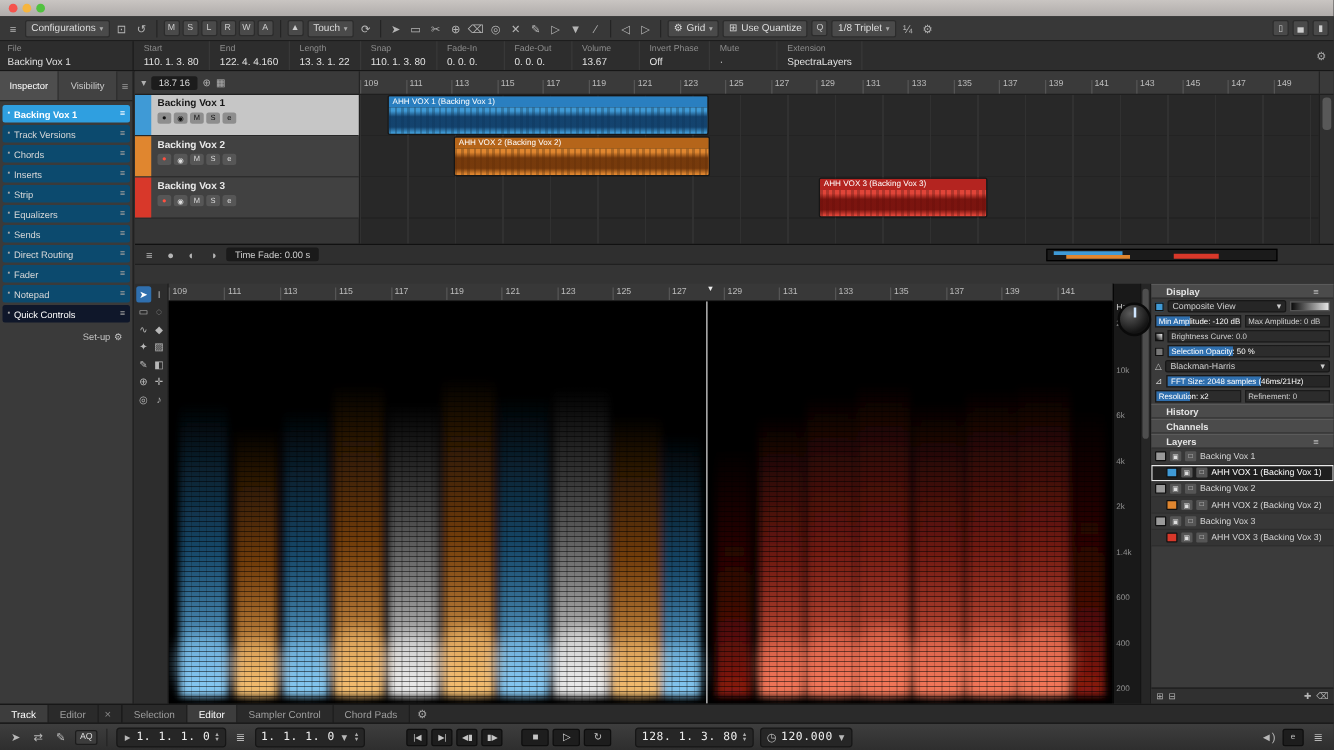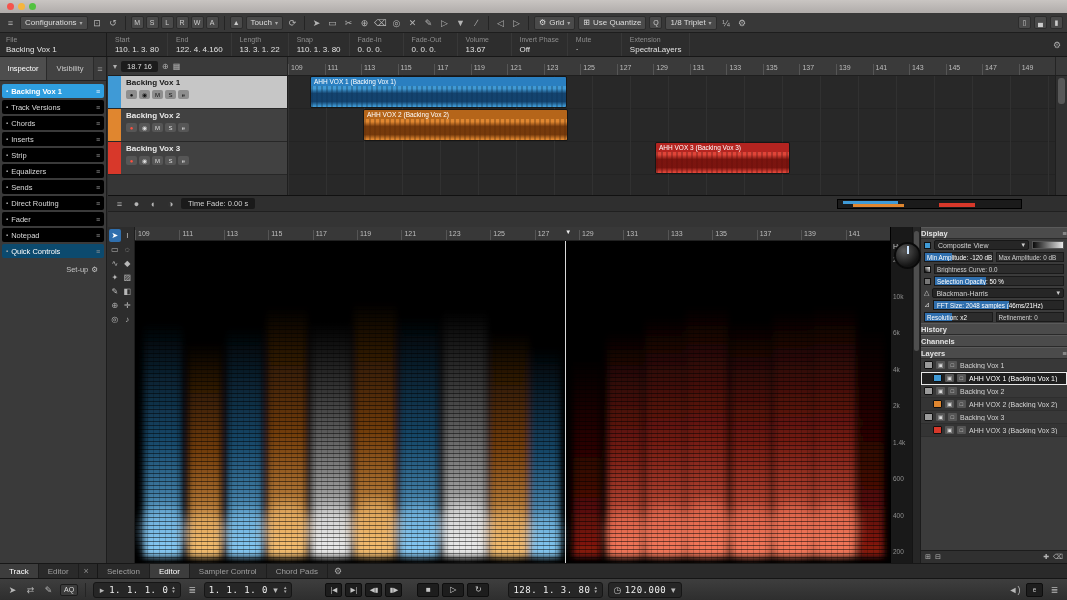--- a/index.html
+++ b/index.html
@@ -35,27 +35,27 @@
   .ifield { padding:2px 8px; border-right:1px solid #383838; display:flex; flex-direction:column; min-width:54px; }
   .info-gear { margin-left:auto; display:flex; align-items:center; padding:0 6px; color:#aaa; }
 
   
   .left-rail { position:absolute; left:0; top:57px; width:107px; bottom:37px; background:#3a3a3a; border-right:1px solid #1d1d1d; }
   .insp-tabs { display:flex; height:24px; border-bottom:1px solid #222; }
   .insp-tab { flex:1; background:#424242; color:#c9c9c9; font-size:7.5px; display:flex; align-items:center; justify-content:center; border-right:1px solid #2a2a2a; }
   .insp-tab.active { background:#4e4e4e; color:#fff; }
   .insp-grip { width:12px; display:flex; align-items:center; justify-content:center; color:#999; }
   .insp-items { padding:3px 2px; display:flex; flex-direction:column; gap:2px; }
-  .insp-item { height:14px; background:#000000; border-radius:2px; display:flex; align-items:center; gap:3px;
+  .insp-item { height:14px; background:#0c4a6e; border-radius:2px; display:flex; align-items:center; gap:3px;
     padding:0 4px; font-size:7.5px; color:#d8d8d8; white-space:nowrap; overflow:hidden; }
   .insp-item .ic { font-size:6px; color:#aaa; }
   .insp-item .grip { margin-left:auto; color:#9a9a9a; font-size:7px; }
   .insp-item.sel-blue { background:#2f9fe0; color:#fff; font-weight:bold; }
   .insp-item.sel-blue .ic, .insp-item.sel-blue .grip { color:#eaf6ff; }
-  .insp-item.sel-dark { background:#0c4a6e; color:#fff; }
+  .insp-item.sel-dark { background:#0f172a; color:#fff; }
   .setup-row { display:flex; justify-content:flex-end; align-items:center; gap:3px; padding:4px 8px; color:#c2c2c2; font-size:7.5px; }
 
   
   .arrange { position:absolute; left:108px; top:57px; right:0; height:138px; background:#2b2b2b; }
   .arr-header { height:19px; background:#3a3a3a; border-bottom:1px solid #1f1f1f; display:flex; }
   .corner { width:180px; display:flex; align-items:center; gap:4px; padding:0 5px; border-right:1px solid #242424; }
   .mini-ic { color:#b0b0b0; font-size:8px; }
   .bar-display { background:#1c1c1c; color:#ddd; border-radius:2px; padding:1px 6px; font-size:7.5px; }
   .ruler { flex:1; display:flex; align-items:flex-end; overflow:hidden; }
   .tick { flex:1; font-size:7px; color:#bdbdbd; border-left:1px solid #555; padding:0 0 1px 2px; height:11px; }
@@ -122,21 +122,21 @@
     justify-content:space-between; padding:16px 1px 8px 2px; }
   .freq-unit { color:#cfcfcf; font-size:7px; }
   .freq-tick { color:#8f8f8f; font-size:6.5px; }
   .ed-vscroll { width:8px; background:#262626; border-left:1px solid #141414; position:relative; }
   .ed-vthumb { position:absolute; left:1px; right:1px; top:4px; height:120px; background:#4e4e4e; border-radius:3px; }
 
   
   .right-panel { flex:1; background:#3b3b3b; border-left:1px solid #1c1c1c; display:flex; flex-direction:column;
     font-size:7px; overflow:hidden; }
   .rp-header { background:#4b4b4b; border-top:1px solid #5a5a5a; border-bottom:1px solid #2a2a2a; color:#e4e4e4;
-    font-weight:bold; font-size:7.5px; height:12px; display:flex; align-items:center; justify-content:space-between; padding:0 0; }
+    font-weight:bold; font-size:7.5px; height:12px; display:flex; align-items:center; justify-content:space-between; padding:0 12px; }
   .rp-grip { color:#b9b9b9; font-weight:normal; }
   .rp-row { display:flex; align-items:center; gap:3px; padding:0 3px; height:12px; color:#cfcfcf; white-space:nowrap; overflow:hidden; }
   .rp-select { flex:1; background:#262626; border:1px solid #171717; border-radius:2px; height:10px;
     display:flex; align-items:center; justify-content:space-between; padding:0 3px; }
   .mini-slider { width:32px; height:8px; background:linear-gradient(90deg,#0a0a0a,#e8e8e8); border:1px solid #555; }
   .chip2 { width:7px; height:7px; border:1px solid #111; }
   .rp-cell { flex:1; background:#2c2c2c; border:1px solid #1a1a1a; height:10px; display:flex; align-items:center; gap:2px;
     padding:0 2px; overflow:hidden; font-size:6.3px; }
   .rp-cell.fill40 { background:linear-gradient(90deg,#2f6fae 0 40%, #2c2c2c 40%); color:#fff; }
   .rp-fft { flex:1; background:linear-gradient(90deg,#2f6fae 0 58%, #262626 58%); border:1px solid #171717; height:10px;

